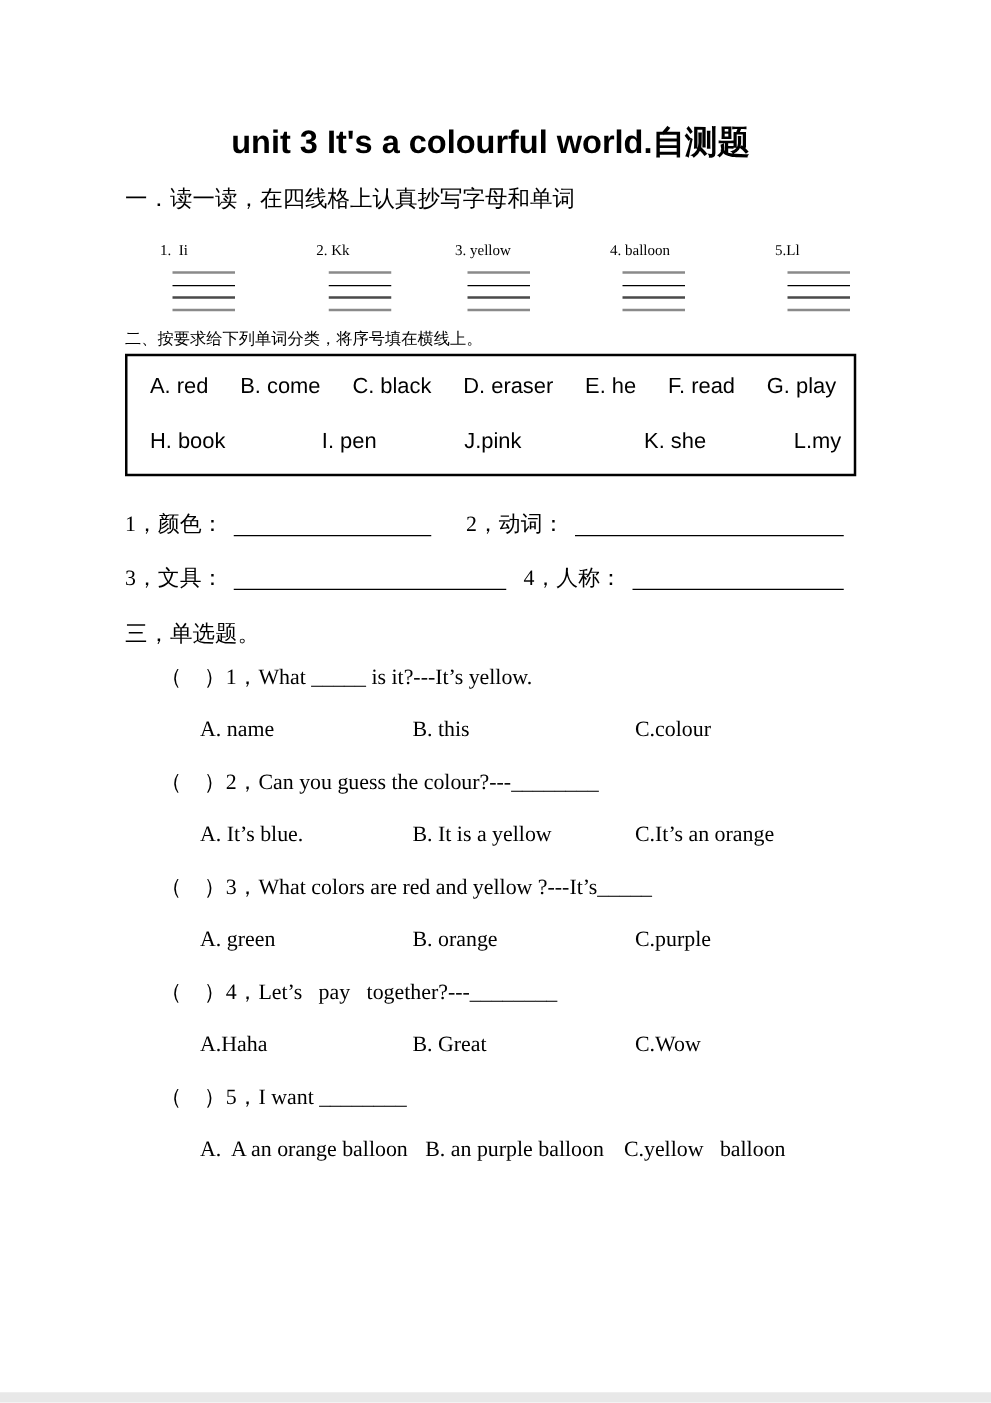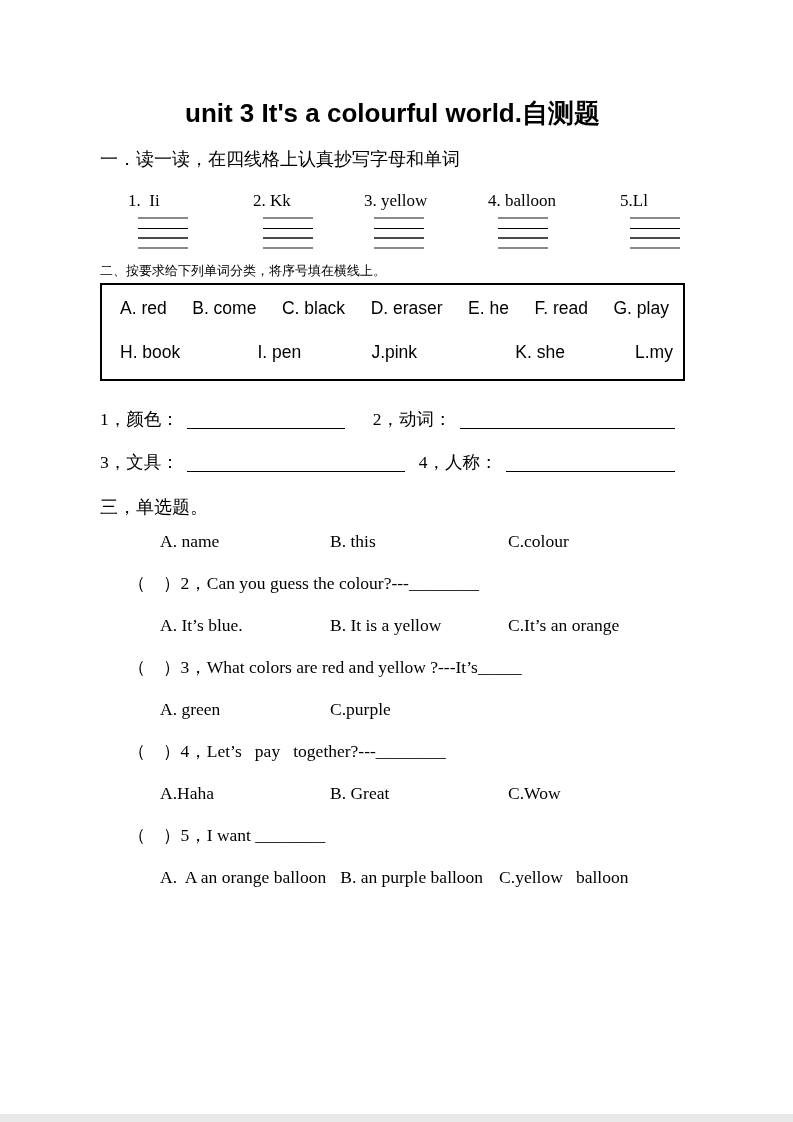--- a/index.html
+++ b/index.html
@@ -35,21 +35,21 @@
     position: relative;
     margin-top: 18px;
     height: 64px;
   }
   .copy-col { position: absolute; top: 0; }
   .copy-col:nth-child(1) { left: 28px; }
   .copy-col:nth-child(2) { left: 153px; }
   .copy-col:nth-child(3) { left: 264px; }
   .copy-col:nth-child(4) { left: 388px; }
   .copy-col:nth-child(5) { left: 520px; }
-  .copy-label { font-size: 17px; line-height: 21px; white-space: pre; }
+  .copy-label { font-size: 12px; line-height: 21px; white-space: pre; }
   .writing-grid { margin: 6px 0 0 10px; width: 50px; }
   .grid-line { width: 100%; }
   .grid-line.g1 { border-top: 2px solid #8a8a8a; margin-top: 0; }
   .grid-line.g2 { border-top: 1px solid #000000; margin-top: 9px; }
   .grid-line.g3 { border-top: 2px solid #4a4a4a; margin-top: 8px; }
   .grid-line.g4 { border-top: 2px solid #8a8a8a; margin-top: 8px; }
   
   .s2-heading {
     margin-top: 9px;
     font-size: 13px;
@@ -199,36 +199,38 @@
   <div class="cat-row cat-row2">
     <span>3，文具：</span>
     <span class="blank u3"></span>
     <span class="sp2"></span>
     <span>4，人称：</span>
     <span class="blank u4"></span>
   </div>
 
   <div class="s3-heading">三，单选题。</div>
 
+  <div class="qline q-prompt">（　）1，What _____ is it?---It’s yellow.</div>
   <div class="qline q-options">
     <span class="opt-a">A. name</span>
     <span class="opt-b">B. this</span>
     <span class="opt-c">C.colour</span>
   </div>
 
   <div class="qline q-prompt">（　）2，Can you guess the colour?---________</div>
   <div class="qline q-options">
     <span class="opt-a">A. It’s blue.</span>
     <span class="opt-b">B. It is a yellow</span>
     <span class="opt-c">C.It’s an orange</span>
   </div>
 
   <div class="qline q-prompt">（　）3，What colors are red and yellow ?---It’s_____</div>
   <div class="qline q-options">
     <span class="opt-a">A. green</span>
+    <span class="opt-b">B. orange</span>
     <span class="opt-c">C.purple</span>
   </div>
 
   <div class="qline q-prompt">（　）4，Let’s   pay   together?---________</div>
   <div class="qline q-options">
     <span class="opt-a">A.Haha</span>
     <span class="opt-b">B. Great</span>
     <span class="opt-c">C.Wow</span>
   </div>
 

